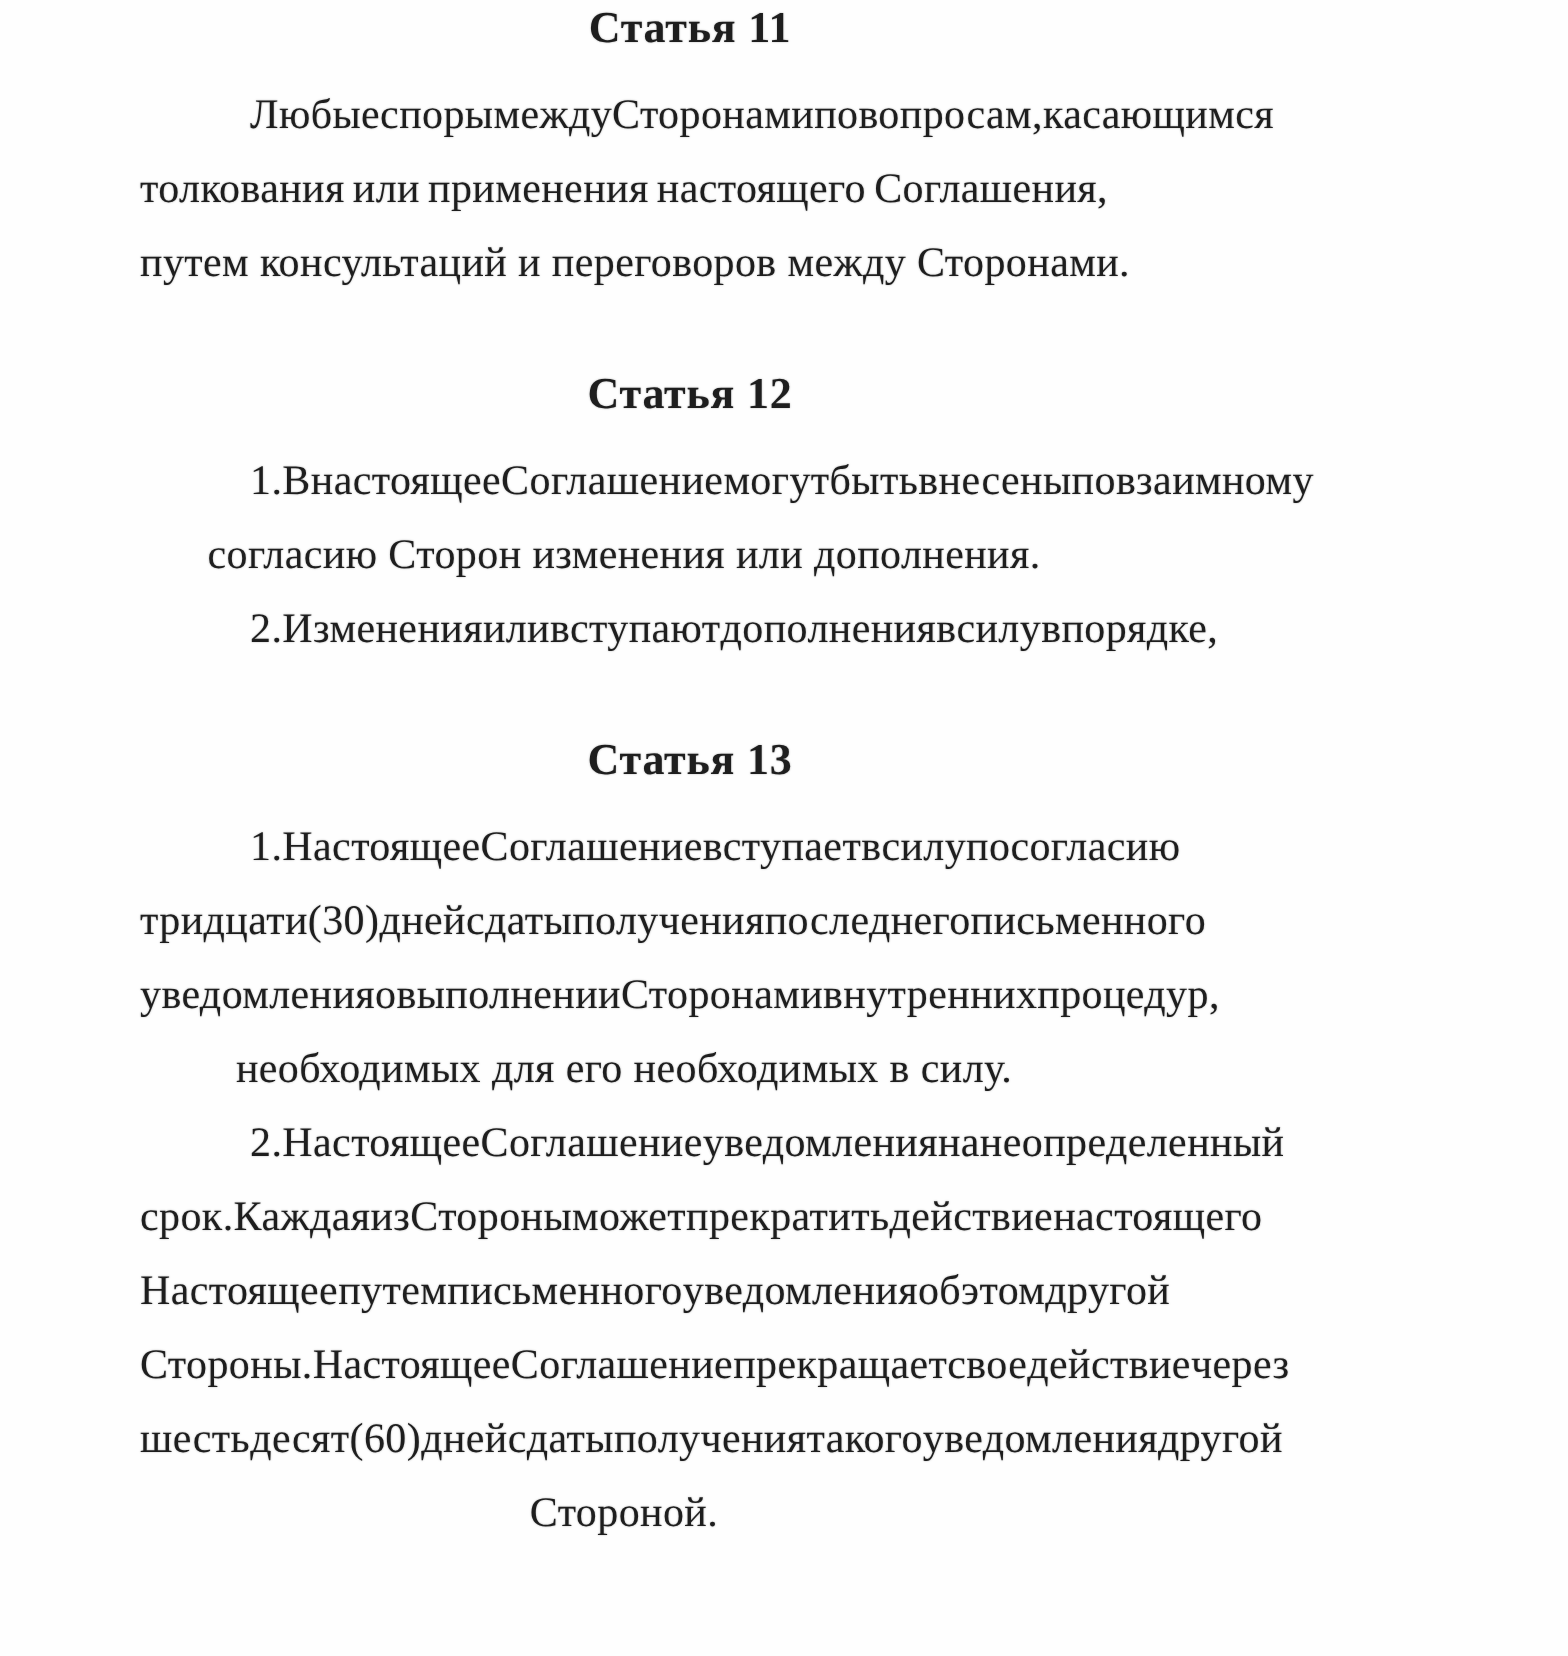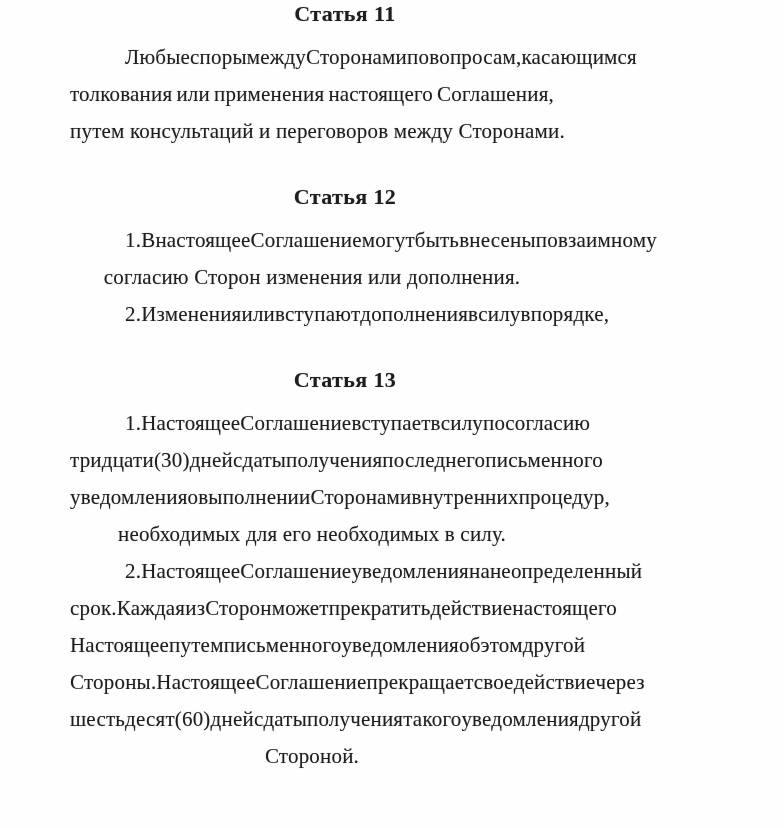--- a/index.html
+++ b/index.html
@@ -141,21 +141,21 @@
           <span class="word">Настоящее</span>
           <span class="word">Соглашение</span>
           <span class="word">уведомления</span>
           <span class="word">на</span>
           <span class="word">неопределенный</span>
         </div>
         <div class="line line-just">
           <span class="word">срок.</span>
           <span class="word">Каждая</span>
           <span class="word">из</span>
-          <span class="word">Сторон</span>
+          <span class="word">Стороны</span>
           <span class="word">может</span>
           <span class="word">прекратить</span>
           <span class="word">действие</span>
           <span class="word">настоящего</span>
         </div>
         <div class="line line-just">
           <span class="word">Настоящее</span>
           <span class="word">путем</span>
           <span class="word">письменного</span>
           <span class="word">уведомления</span>

